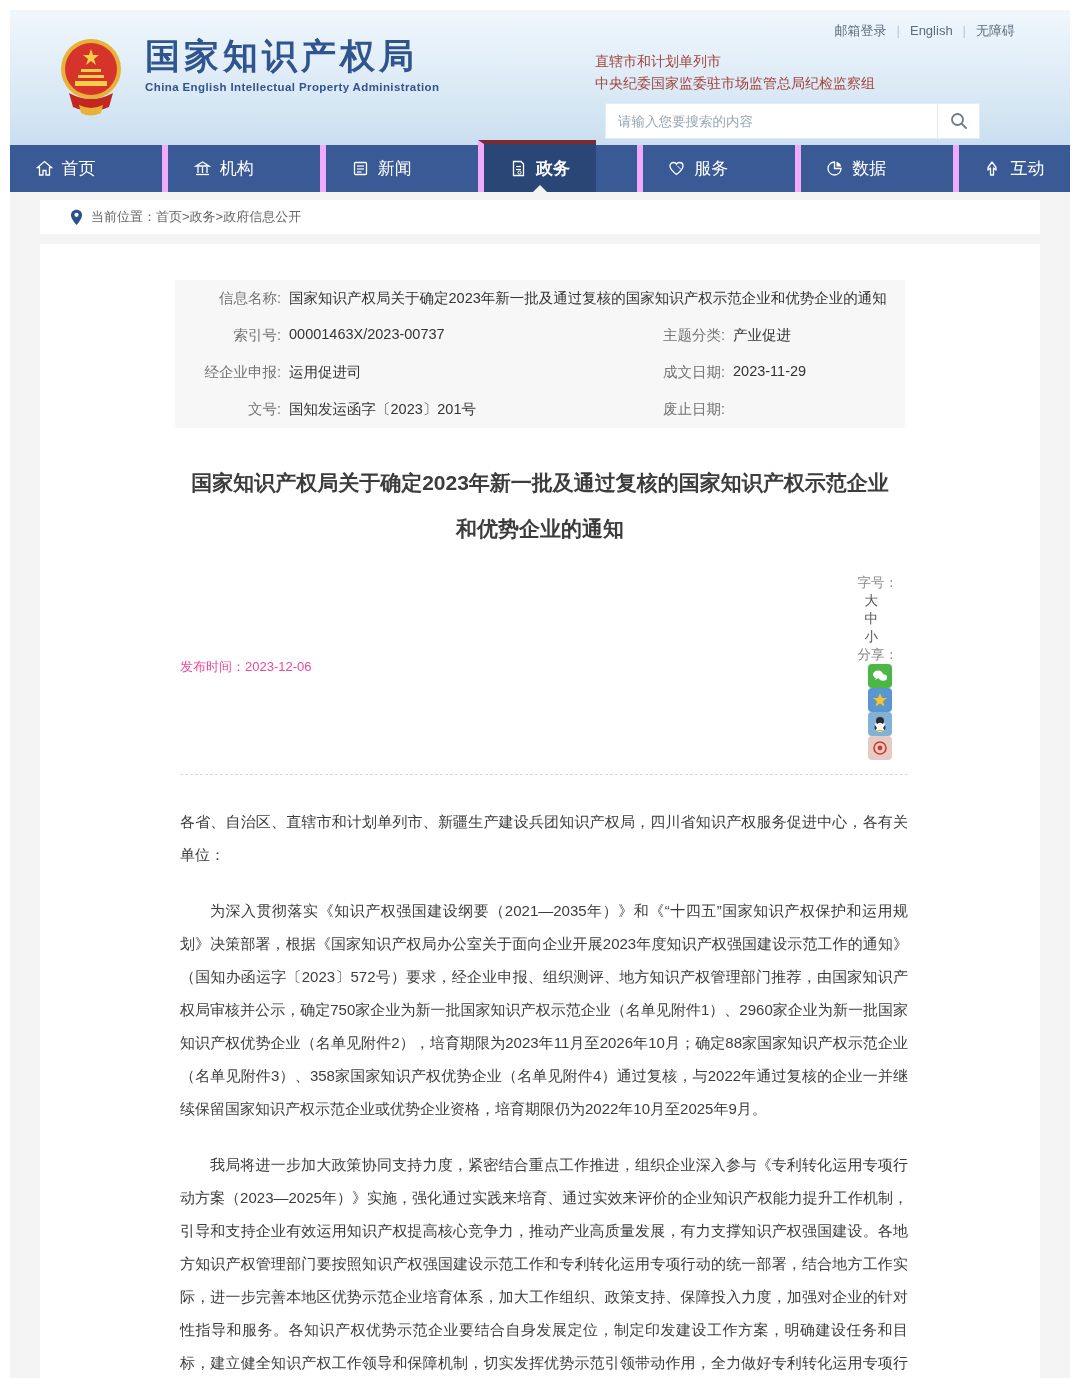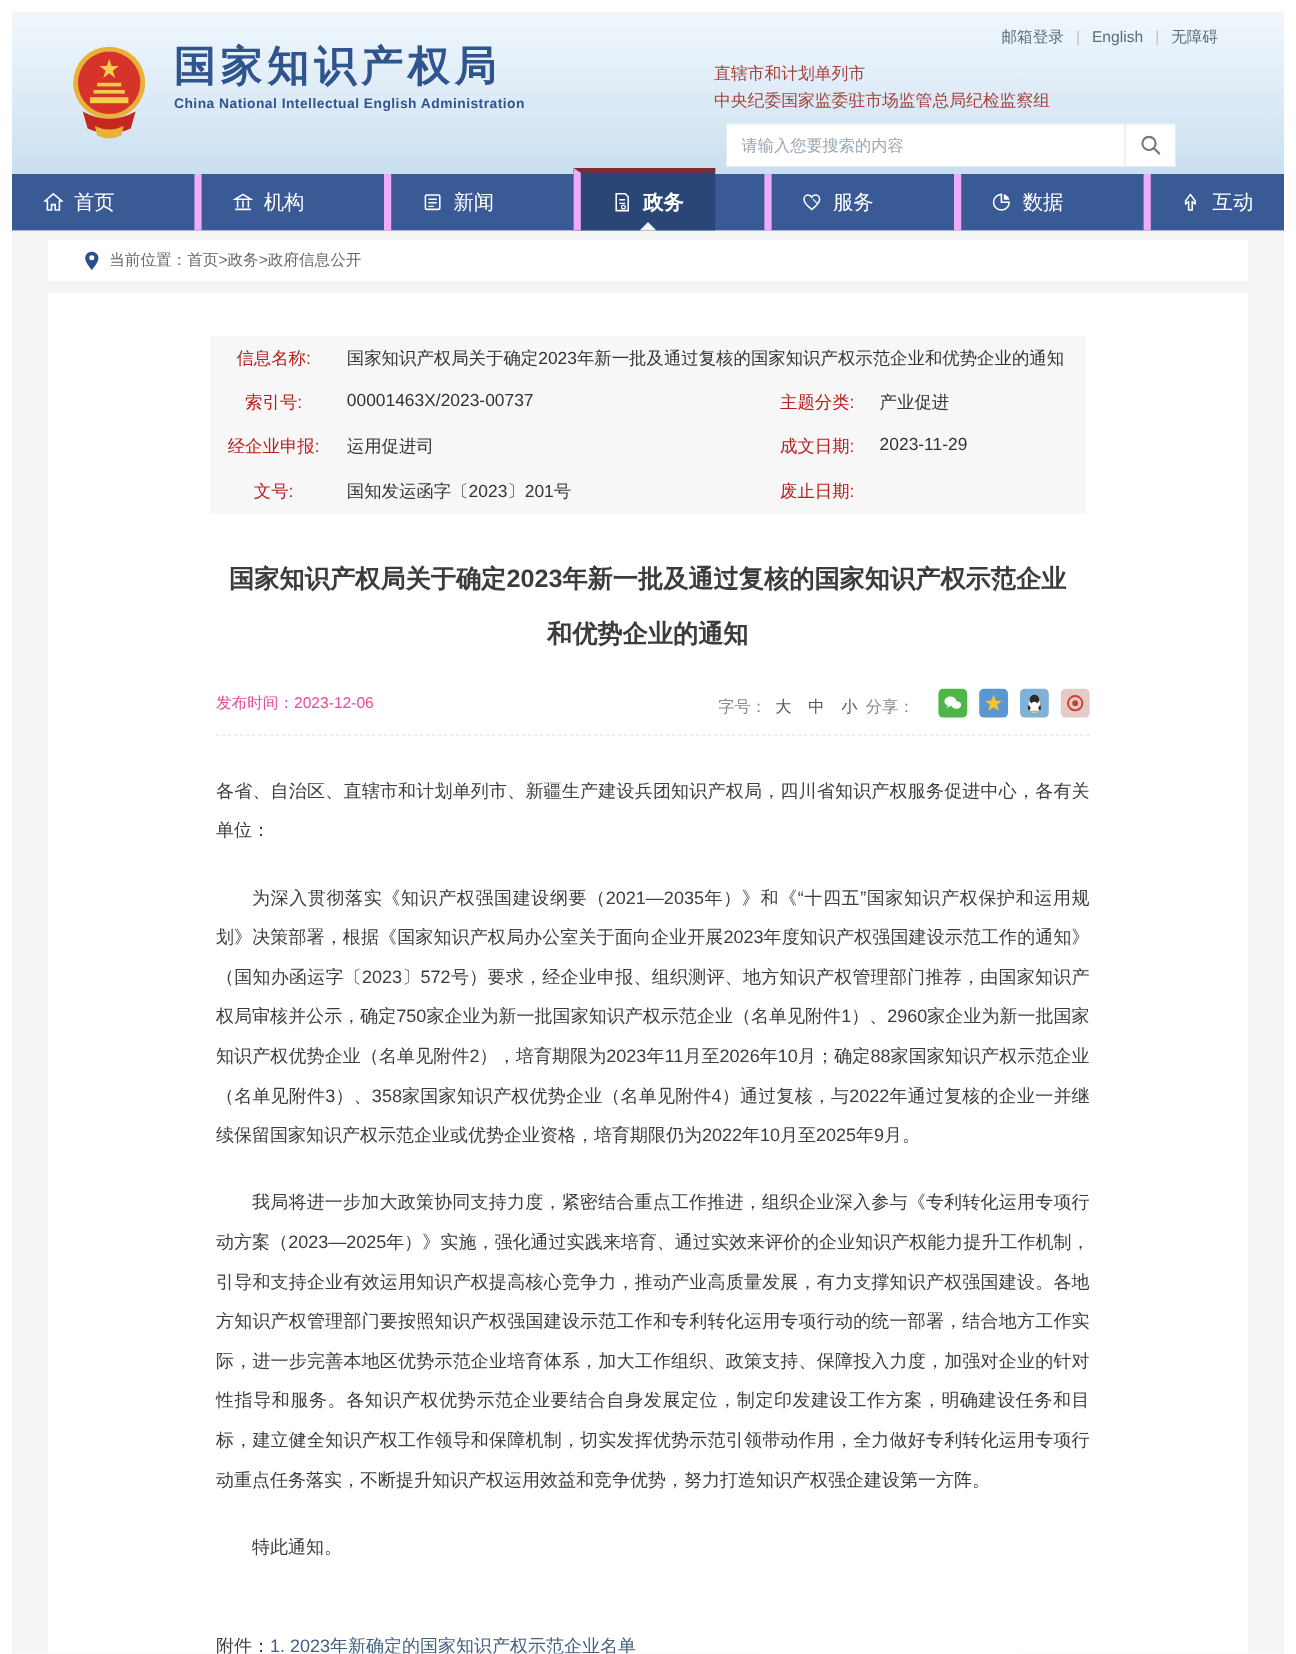--- a/index.html
+++ b/index.html
@@ -44,36 +44,36 @@
   .breadcrumb-bar { background:#ffffff; height:34px; display:flex; align-items:center; padding-left:30px; }
   .breadcrumb-bar .pin { width:13px; height:17px; margin-right:8px; }
   .breadcrumb-text { font-size:13px; color:#666; }
   .breadcrumb-text .crumb-path { color:#666; cursor:pointer; }
 
   
   .content-card { background:#ffffff; margin-top:10px; min-height:1120px; padding:36px 0 40px 0; }
 
   .info-table { width:730px; margin:0 auto; background:#f7f7f7; border-collapse:collapse; font-size:14.5px; }
   .info-table td { padding:9px 0; vertical-align:top; }
-  .info-table .lbl { color:#b91c1c; text-align:center; white-space:nowrap; }
+  .info-table .lbl { color:#737373; text-align:right; white-space:nowrap; }
   .info-table .lbl1 { width:106px; }
   .info-table .val { color:#333; padding-left:8px; font-weight:500; }
   .info-table .val1 { width:356px; }
   .info-table .lbl2 { width:88px; }
 
   .doc-title { width:800px; margin:32px auto 0 auto; text-align:center; font-size:21px; font-weight:600;
     color:#3c3c3c; line-height:46px; }
 
   .body-wrap { width:1000px; margin:0 auto; padding:0 70px 0 76px; }
   .inner { padding:0 62px 0 64px; }
 
   .meta-row { margin-top:22px; display:flex; align-items:center; justify-content:space-between;
     padding-bottom:14px; border-bottom:1px dashed #dcdcdc; }
   .pub { font-size:13px; color:#ec4899; }
-  .meta-right { display:flex; align-items:flex-end; font-size:13.5px; color:#888; }
+  .meta-right { display:flex; align-items:flex-start; font-size:13.5px; color:#888;flex-direction:column; }
   .fs-opt { color:#555; margin:0 7px; cursor:pointer; }
   .share-label { margin-right:10px;font-family:Liberation Serif, serif; }
   .share-icon { width:24px; height:24px; border-radius:4px; margin-left:10px; display:inline-flex;
     align-items:center; justify-content:center; cursor:pointer; }
   .share-icon.wechat { background:#4cb648; }
   .share-icon.qzone  { background:#5a96cf; }
   .share-icon.qq     { background:#82b1d8; }
   .share-icon.weibo  { background:#e6cac4; }
 
   .article p { font-size:15px; line-height:33px; color:#3d3d3d; text-align:justify; margin-top:23px; }
@@ -98,21 +98,21 @@
         <circle cx="36" cy="34" r="26" fill="#d6342a"></circle>
         <polygon fill="#f5cf4b" points="36,14 38,20 44,20 39,24 41,30 36,26 31,30 33,24 28,20 34,20"></polygon>
         <rect x="26" y="34" width="20" height="3" fill="#f5cf4b"></rect>
         <rect x="23" y="40" width="26" height="3" fill="#f5cf4b"></rect>
         <rect x="20" y="46" width="32" height="5" fill="#f5cf4b"></rect>
         <path d="M14 58 Q36 70 58 58 L54 72 Q36 80 18 72 Z" fill="#c4271e"></path>
         <path d="M24 70 Q36 76 48 70 L46 78 Q36 83 26 78 Z" fill="#e8b239"></path>
       </svg>
       <div class="logo-text">
         <div class="site-title">国家知识产权局</div>
-        <div class="site-subtitle">China National Intellectual English Administration</div>
+        <div class="site-subtitle">China English Intellectual Property Administration</div>
       </div>
     </div>
 
     <div class="header-right">
       <div class="top-links">
         <span class="lnk">邮箱登录</span><span class="sep">|</span><span class="lnk">English</span><span class="sep">|</span><span class="lnk">无障碍</span>
       </div>
       <div class="org-lines">
         <div>直辖市和计划单列市</div>
         <div>中央纪委国家监委驻市场监管总局纪检监察组</div>

